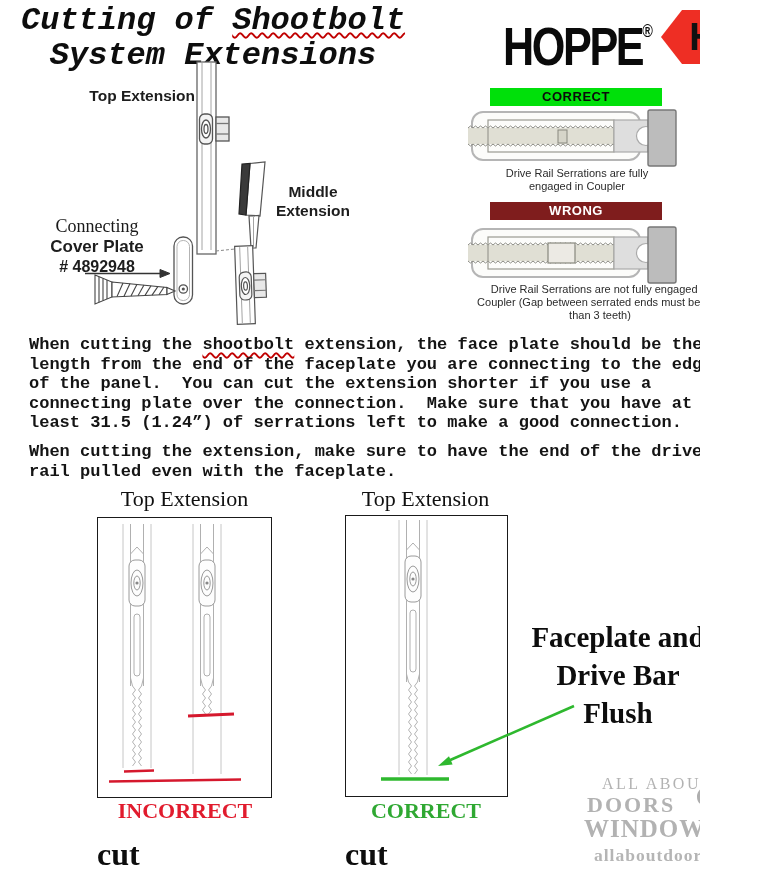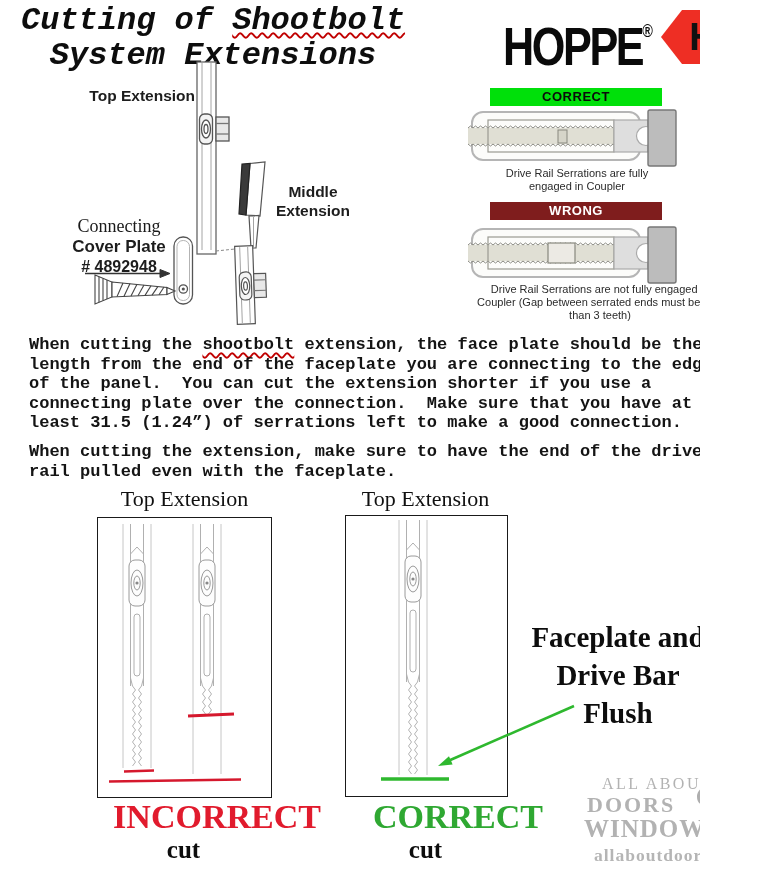--- a/index.html
+++ b/index.html
@@ -16,21 +16,21 @@
   
   .hoppe-name{left:503px;top:6px;font-weight:bold;font-size:54px;line-height:50px;
               letter-spacing:-3px;transform:scaleX(.80);transform-origin:left top;color:#0a0a0a;white-space:nowrap;}
   .hoppe-reg{font-size:18px;vertical-align:28px;letter-spacing:0;}
   .hoppe-hex{left:660px;top:8px;}
   .hoppe-tag{left:505px;top:56px;font-size:15.5px;color:#1a1a1a;}
 
   
   .lbl-top-ext{left:55px;top:87px;width:140px;text-align:right;font-weight:bold;font-size:15.5px;color:#1d1d1d;}
   .lbl-mid-ext{left:272px;top:182px;width:82px;text-align:center;font-weight:bold;font-size:15.5px;line-height:19px;color:#1d1d1d;}
-  .lbl-connecting{left:62px;top:215px;width:114px;text-align:center;}
+  .lbl-connecting{left:40px;top:215px;width:114px;text-align:center;}
   .lbl-connecting .serif{font-family:"Liberation Serif",serif;font-size:18px;line-height:22px;color:#1a1a1a;}
   .lbl-connecting .b1{font-weight:bold;font-size:17px;line-height:20px;color:#1d1d1d;}
   .lbl-connecting .b2{font-weight:bold;font-size:16px;line-height:19px;color:#1d1d1d;}
 
   
   .banner{width:172px;height:18px;text-align:center;font-weight:bold;font-size:13px;line-height:18px;letter-spacing:.5px;}
   .banner-correct{left:490px;top:88px;background:#00e00a;color:#0a0a0a;}
   .banner-wrong{left:490px;top:202px;background:#7f1d1d;color:#ffffff;}
   .caption{font-size:11px;line-height:13px;color:#2b2b2b;text-align:center;white-space:pre-line;}
   .caption1{left:487px;top:167px;width:180px;}
@@ -42,24 +42,24 @@
   .p1{top:326px;}
   .p2{top:433px;}
 
   
   .box{border:1.5px solid #1a1a1a;background:#fff;}
   .box-left{left:97px;top:517px;width:173px;height:279px;}
   .box-right{left:345px;top:515px;width:161px;height:280px;}
   .bt-label{font-family:"Liberation Serif",serif;font-size:22px;color:#101010;text-align:center;}
   .bt-label-left{left:98px;top:486px;width:173px;}
   .bt-label-right{left:345px;top:486px;width:161px;}
-  .verdict{font-family:"Liberation Serif",serif;font-weight:bold;font-size:34px;text-align:center;margin-left:32px;}
+  .verdict{font-family:"Liberation Serif",serif;font-weight:bold;font-size:22px;text-align:center;}
   .verdict-incorrect{left:80px;top:798px;width:210px;color:#e11b2d;}
   .verdict-correct{left:328px;top:798px;width:196px;color:#2fa832;}
-  .cutword{font-family:"Liberation Serif",serif;font-weight:bold;font-size:25px;color:#0d0d0d;text-align:center;}
+  .cutword{font-family:"Liberation Serif",serif;font-weight:bold;font-size:32px;color:#0d0d0d;}
   .cut-left{left:97px;top:836px;width:173px;}
   .cut-right{left:345px;top:836px;width:161px;}
   .flush-note{left:512px;top:610px;width:212px;text-align:center;font-family:"Liberation Serif",serif;
               font-weight:bold;font-size:29px;line-height:38px;color:#0d0d0d;white-space:pre-line;margin-top:8px;}
 
   
   .wm{font-family:"Liberation Serif",serif;color:#b2b2b2;white-space:nowrap;}
   .wm1{left:602px;top:775px;font-size:16px;letter-spacing:2.5px;}
   .wm-amp{left:694px;top:763px;font-size:52px;font-weight:bold;line-height:52px;color:#aeaeae;}
   .wm2{left:587px;top:792px;font-size:22px;font-weight:bold;letter-spacing:2px;}

